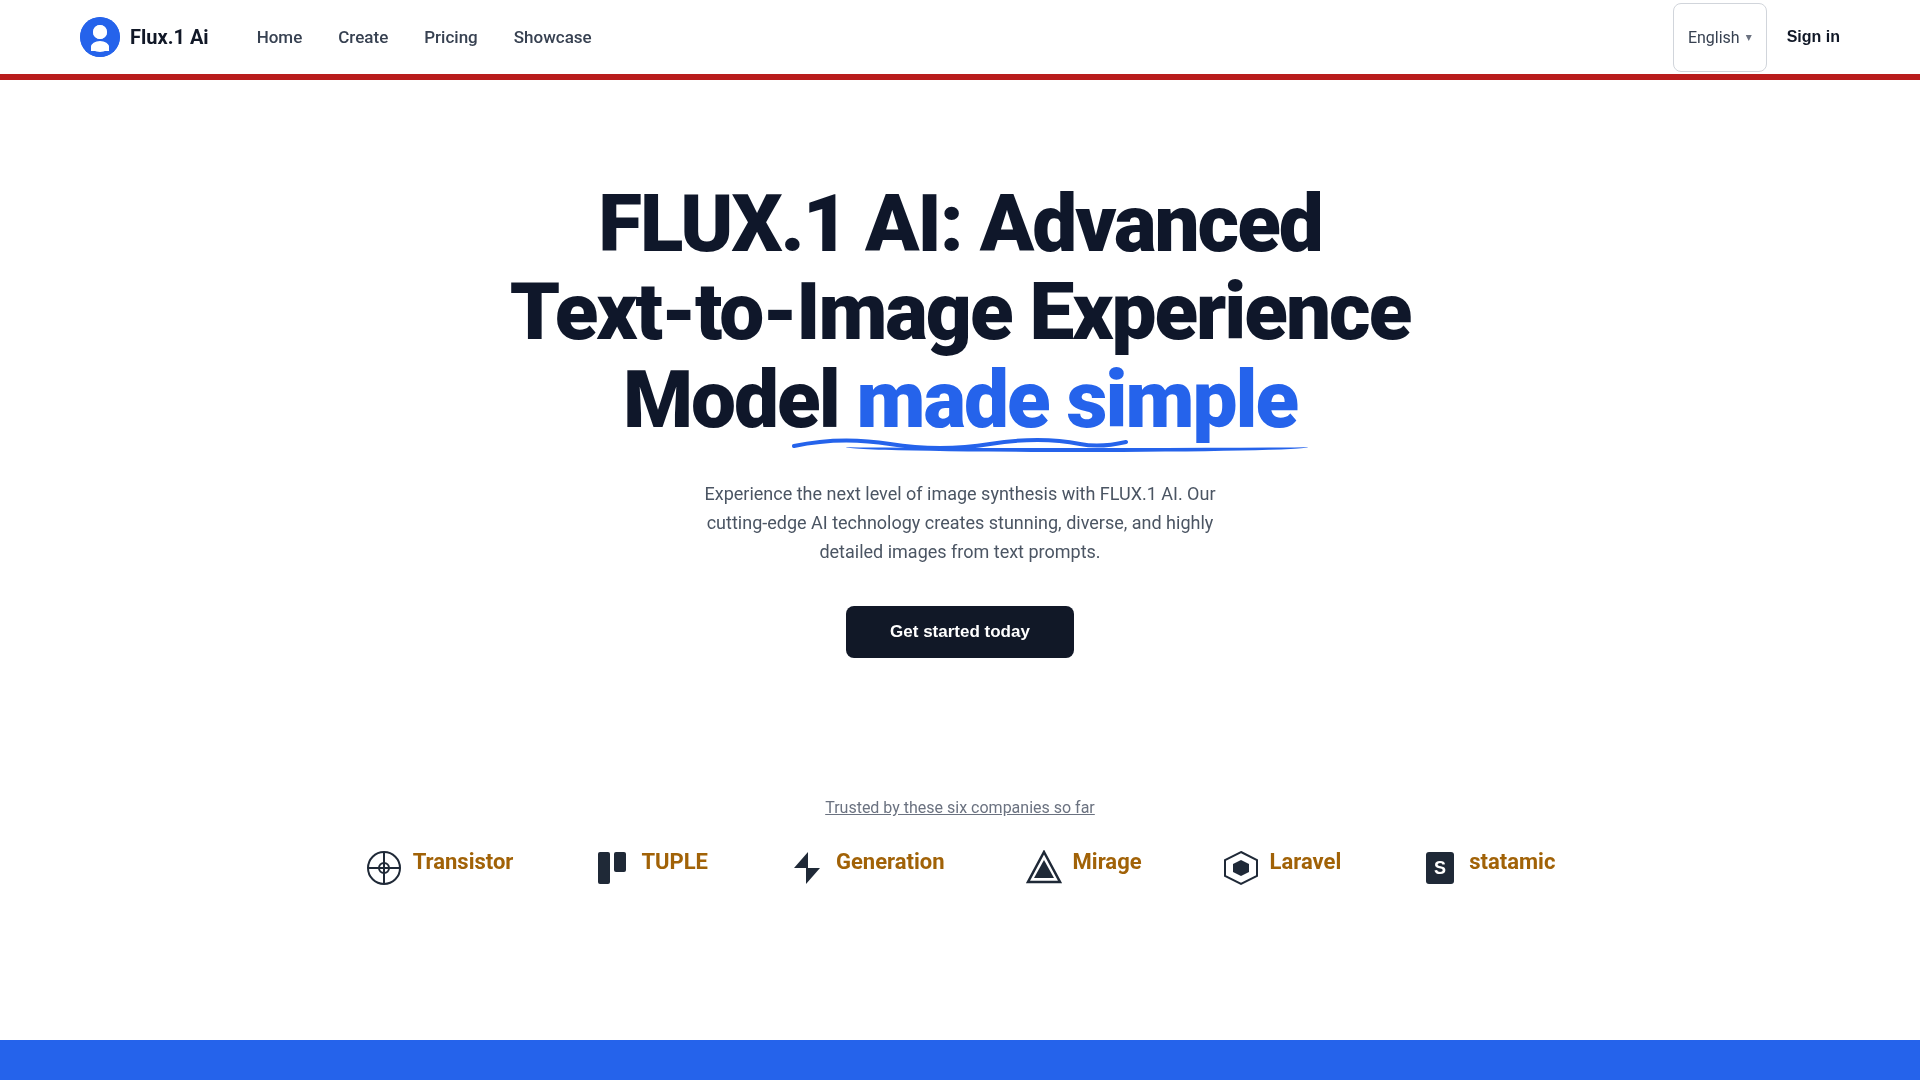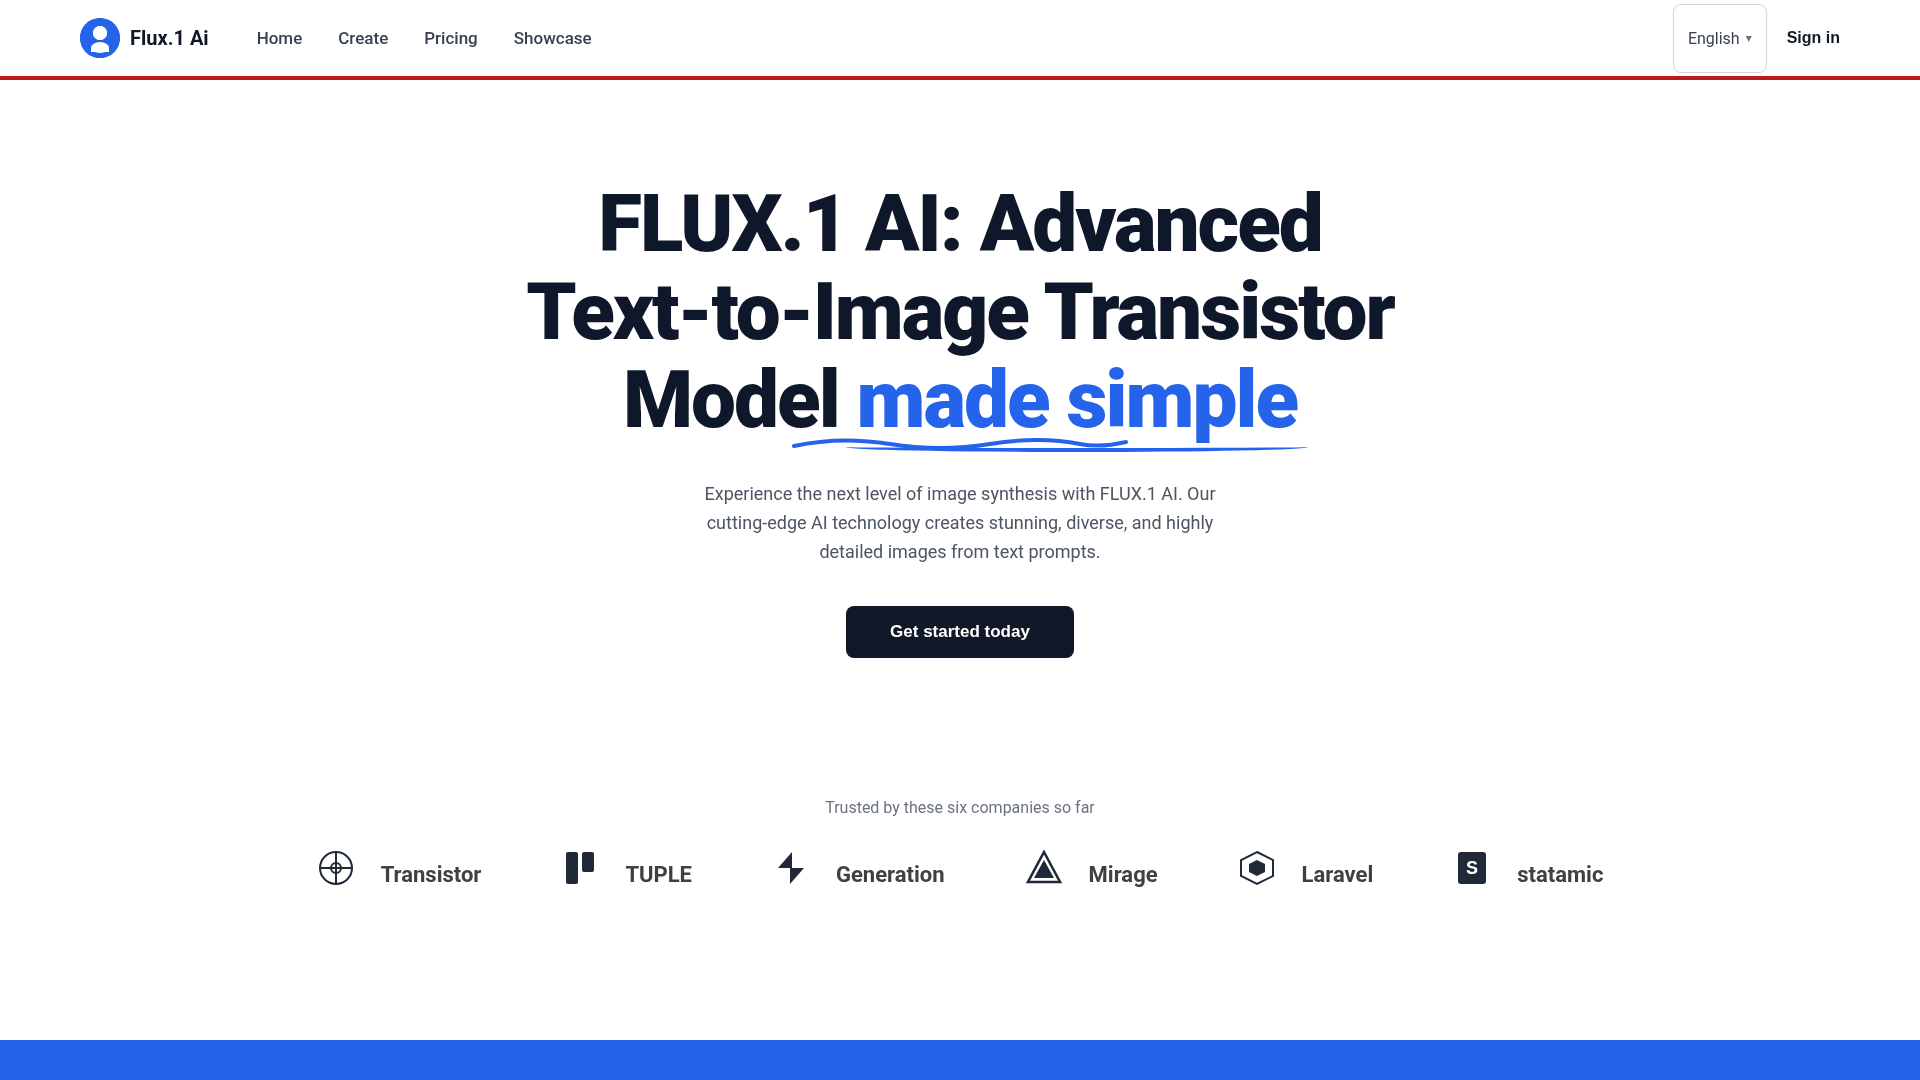--- a/index.html
+++ b/index.html
@@ -5,21 +5,21 @@
     * { margin: 0; padding: 0; box-sizing: border-box; }
     body { font-family: -apple-system, BlinkMacSystemFont, 'Segoe UI', Roboto, sans-serif; background: #fff; color: #111827; width: 1920px; min-height: 1080px; overflow-x: hidden; }
 
     
     .navbar {
       display: flex;
       align-items: center;
       justify-content: space-between;
       padding: 0 80px;
       height: 80px;
-      border-bottom: 4px solid #b91c1c;
+      border-bottom: 6px solid #b91c1c;
     }
     .navbar-left {
       display: flex;
       align-items: center;
       gap: 48px;
     }
     .logo {
       display: flex;
       align-items: center;
       gap: 10px;
@@ -171,33 +171,34 @@
     
     .trusted-section {
       padding: 60px 80px 40px;
       text-align: center;
     }
     .trusted-label {
       font-size: 16px;
       color: #6b7280;
       margin-bottom: 32px;
       font-weight: 400;
+      text-decoration: underline;
     }
     .company-logos {
       display: flex;
       align-items: center;
       justify-content: center;
       gap: 80px;
       flex-wrap: wrap;
     }
     .company-logo {
       display: flex;
-      align-items: flex-end;
-      gap: 26px;
-      color: #404040;
+      align-items: flex-start;
+      gap: 10px;
+      color: #a16207;
       font-weight: 700;
       font-size: 22px;
     }
     .company-logo .logo-icon-wrap {
       display: flex;
       align-items: center;
       justify-content: center;
       width: 38px;
       height: 38px;
     }
@@ -250,21 +251,21 @@
       <span>English</span>
       <span class="chevron">▾</span>
     </div>
     <button class="sign-in-btn">Sign in</button>
   </div>
 </nav>
 
 <section class="hero">
   <h1 class="hero-title">
     <span>FLUX.1 AI: Advanced</span><br>
-    <span>Text-to-Image Transistor</span><br>
+    <span>Text-to-Image Experience</span><br>
     <span>Model </span><span class="highlight">made simple</span>
   </h1>
 
   <svg class="wavy-underline" viewBox="0 0 340 18" fill="none" xmlns="http://www.w3.org/2000/svg">
     <path d="M4 12 Q50 2, 100 10 Q150 18, 200 10 Q250 2, 290 10 Q310 14, 336 8" stroke="#2563eb" stroke-width="4" fill="none" stroke-linecap="round"></path>
   </svg>
   <p class="hero-subtitle">Experience the next level of image synthesis with FLUX.1 AI. Our cutting-edge AI technology creates stunning, diverse, and highly detailed images from text prompts.</p>
   <button class="cta-btn">Get started today</button>
 </section>
 

